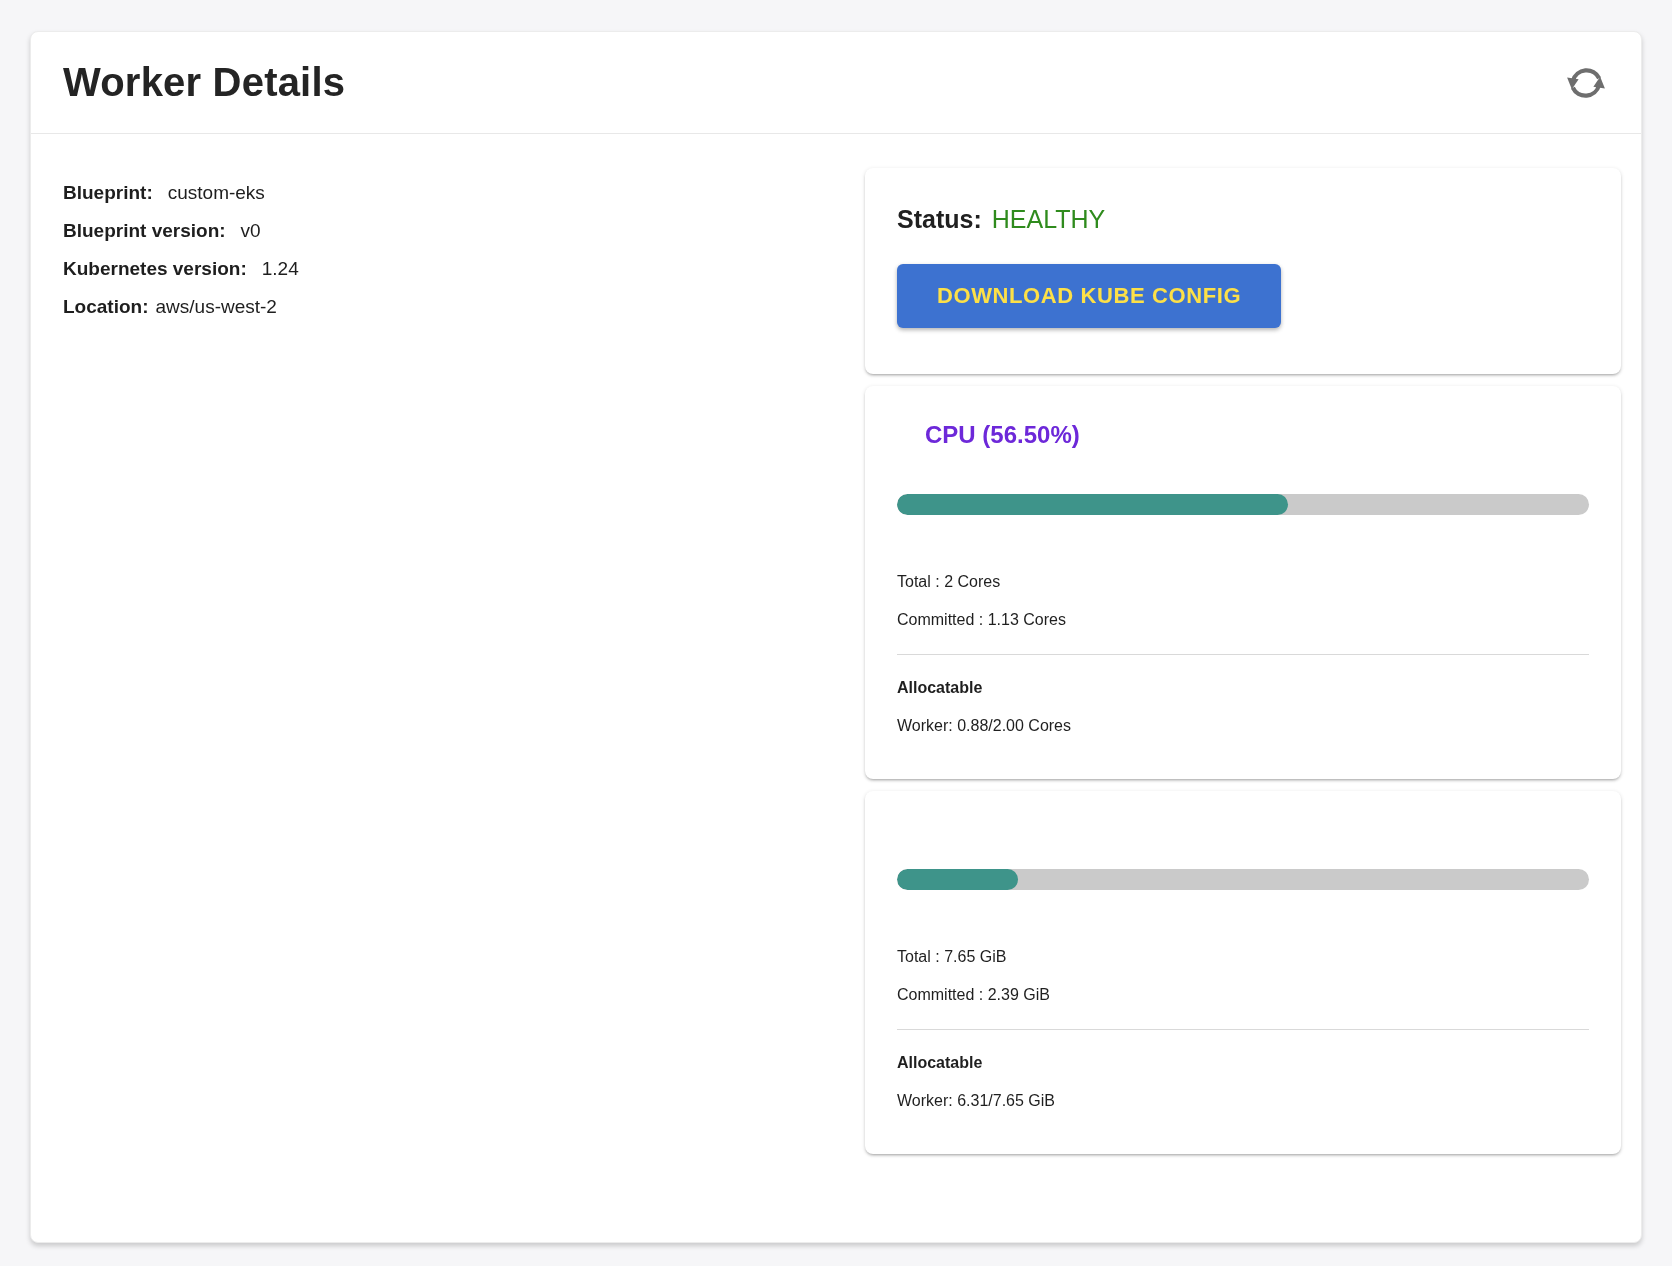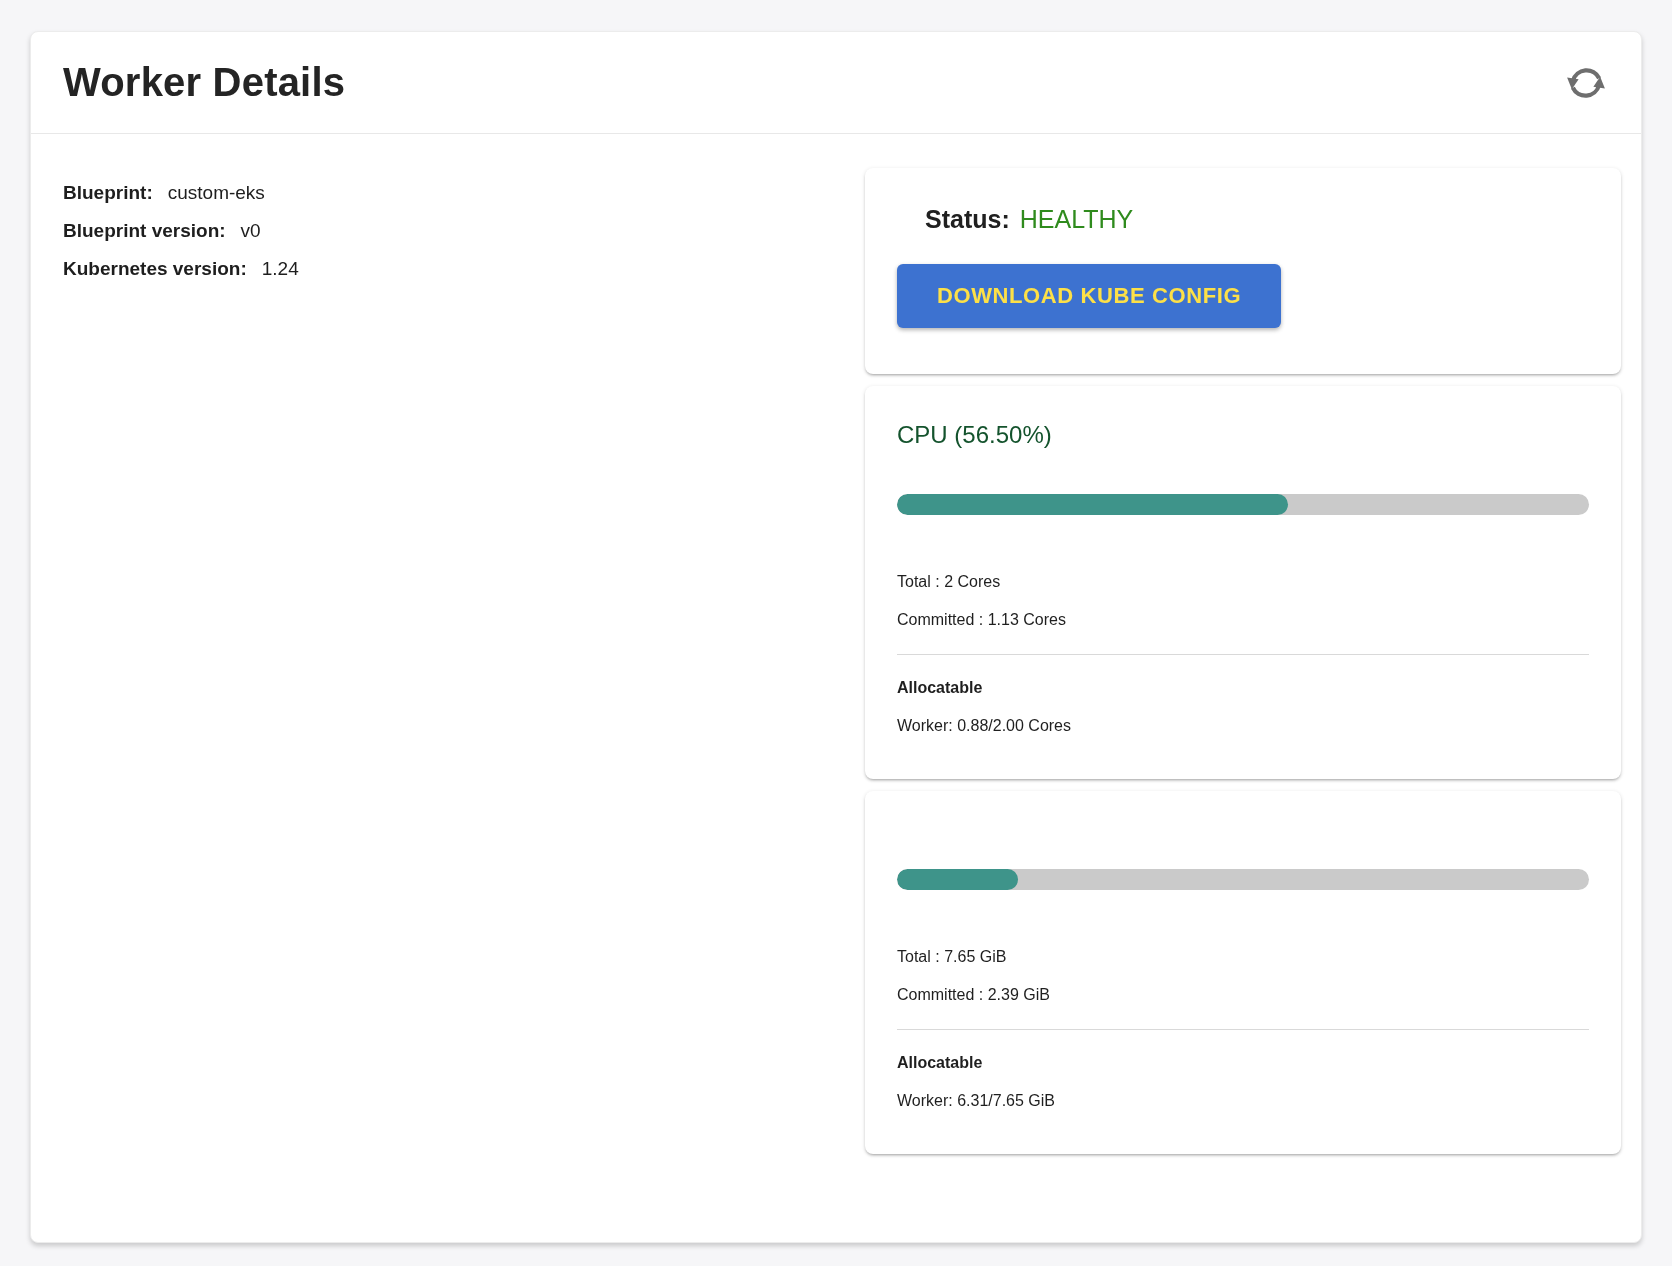--- a/index.html
+++ b/index.html
@@ -74,21 +74,20 @@
   .card{
     background:#fff;
     border-radius:8px;
     box-shadow:0 2px 3px -1px rgba(0,0,0,0.3), 0 1px 4px rgba(0,0,0,0.12);
   }
   .status-card{padding:36px 32px 46px;}
   .status-line{
     font-size:25px;
     line-height:30px;
     margin-bottom:30px;
-    margin-left:28px;
   }
   .status-label{font-weight:700;color:#202020;}
   .status-value{color:var(--healthy-green);margin-left:10px;}
   .download-btn{
     display:inline-block;
     background:var(--accent-blue);
     color:#fde047;
     border:none;
     border-radius:6px;
     height:64px;
@@ -96,23 +95,24 @@
     font-family:"Liberation Sans",sans-serif;
     font-size:22px;
     font-weight:700;
     letter-spacing:0.6px;
     cursor:pointer;
     box-shadow:0 2px 4px rgba(0,0,0,0.3);
   }
   .resource-card{padding:34px 32px 34px;}
   .card-title{
     font-size:24px;
-    font-weight:400;
-    color:#14532d;
+    font-weight:700;
+    color:#6d28d9;
     line-height:30px;
+    margin-left:28px;
   }
   .progress-track{
     margin:44px 0 48px;
     height:21px;
     border-radius:10.5px;
     background:var(--progress-track);
     overflow:hidden;
   }
   .progress-fill{
     height:100%;
@@ -155,20 +155,23 @@
     <div class="details-col">
       <div class="detail-row">
         <span class="detail-label">Blueprint:</span><span class="detail-value">custom-eks</span>
       </div>
       <div class="detail-row">
         <span class="detail-label">Blueprint version:</span><span class="detail-value">v0</span>
       </div>
       <div class="detail-row">
         <span class="detail-label">Kubernetes version:</span><span class="detail-value">1.24</span>
       </div>
+      <div class="detail-row tight">
+        <span class="detail-label">Location:</span><span class="detail-value">aws/us-west-2</span>
+      </div>
     </div>
 
     <div class="cards-col">
 
       <div class="card status-card">
         <div class="status-line">
           <span class="status-label">Status:</span><span class="status-value">HEALTHY</span>
         </div>
         <button class="download-btn">DOWNLOAD KUBE CONFIG</button>
       </div>

